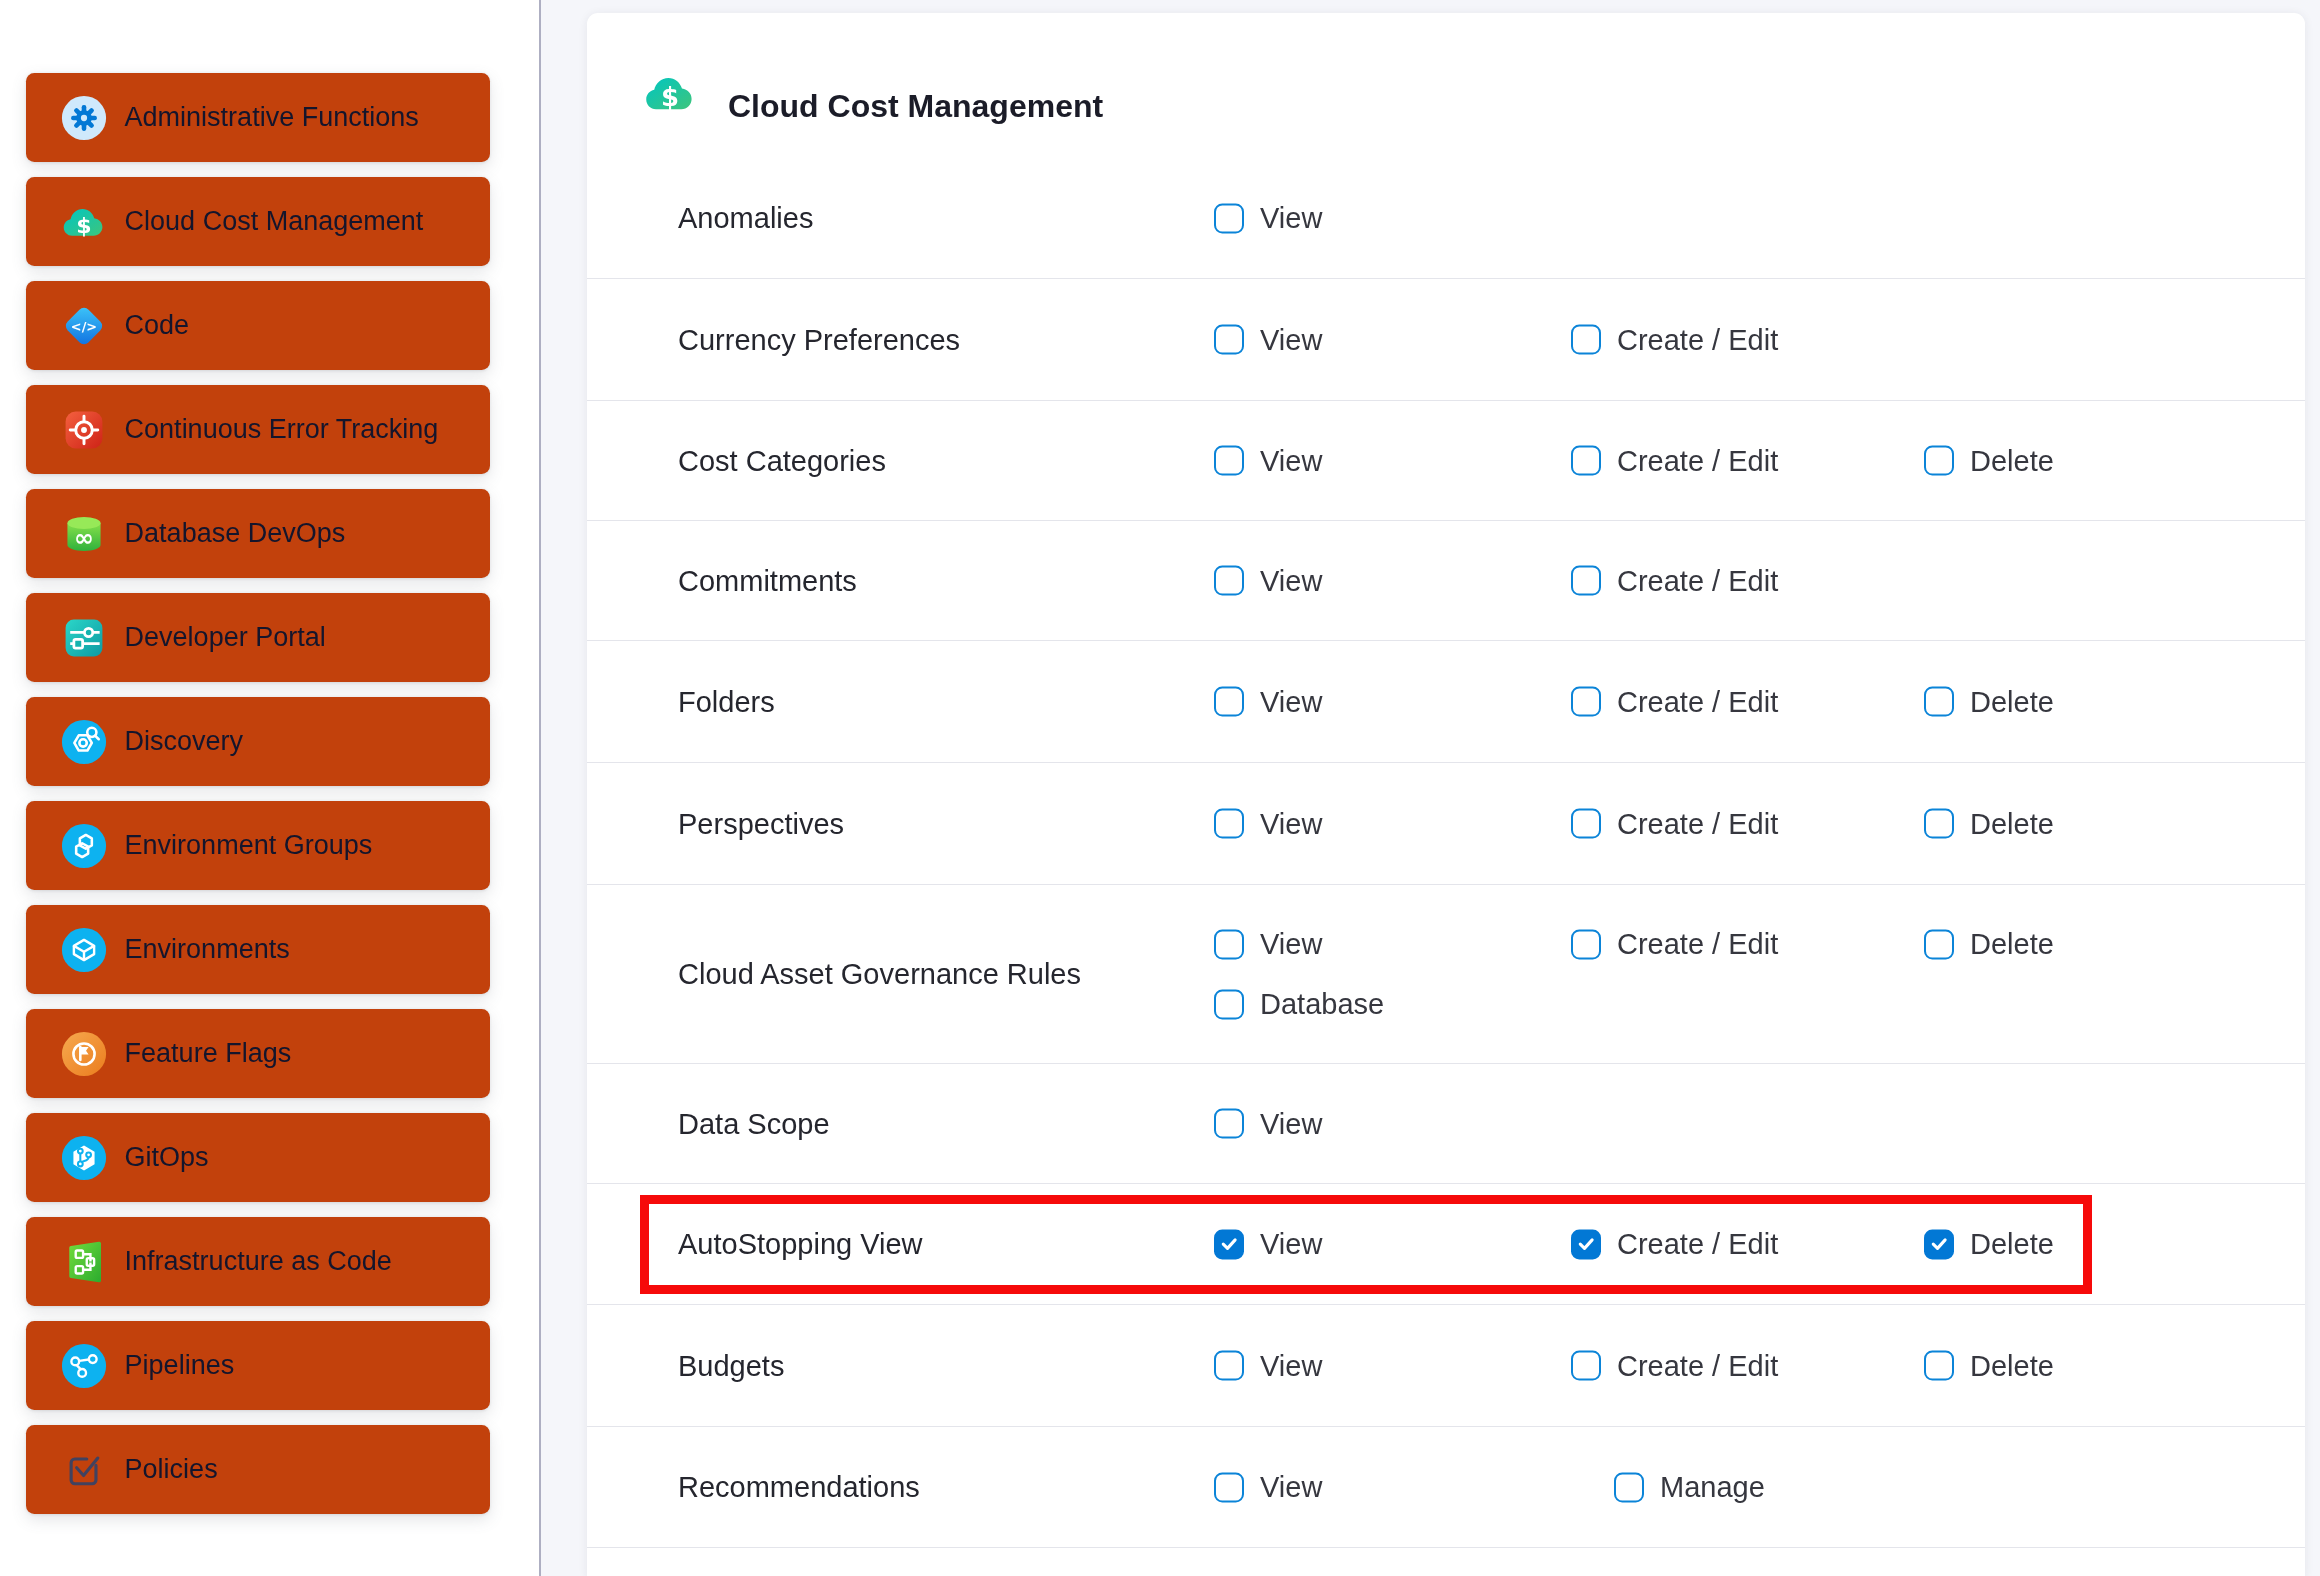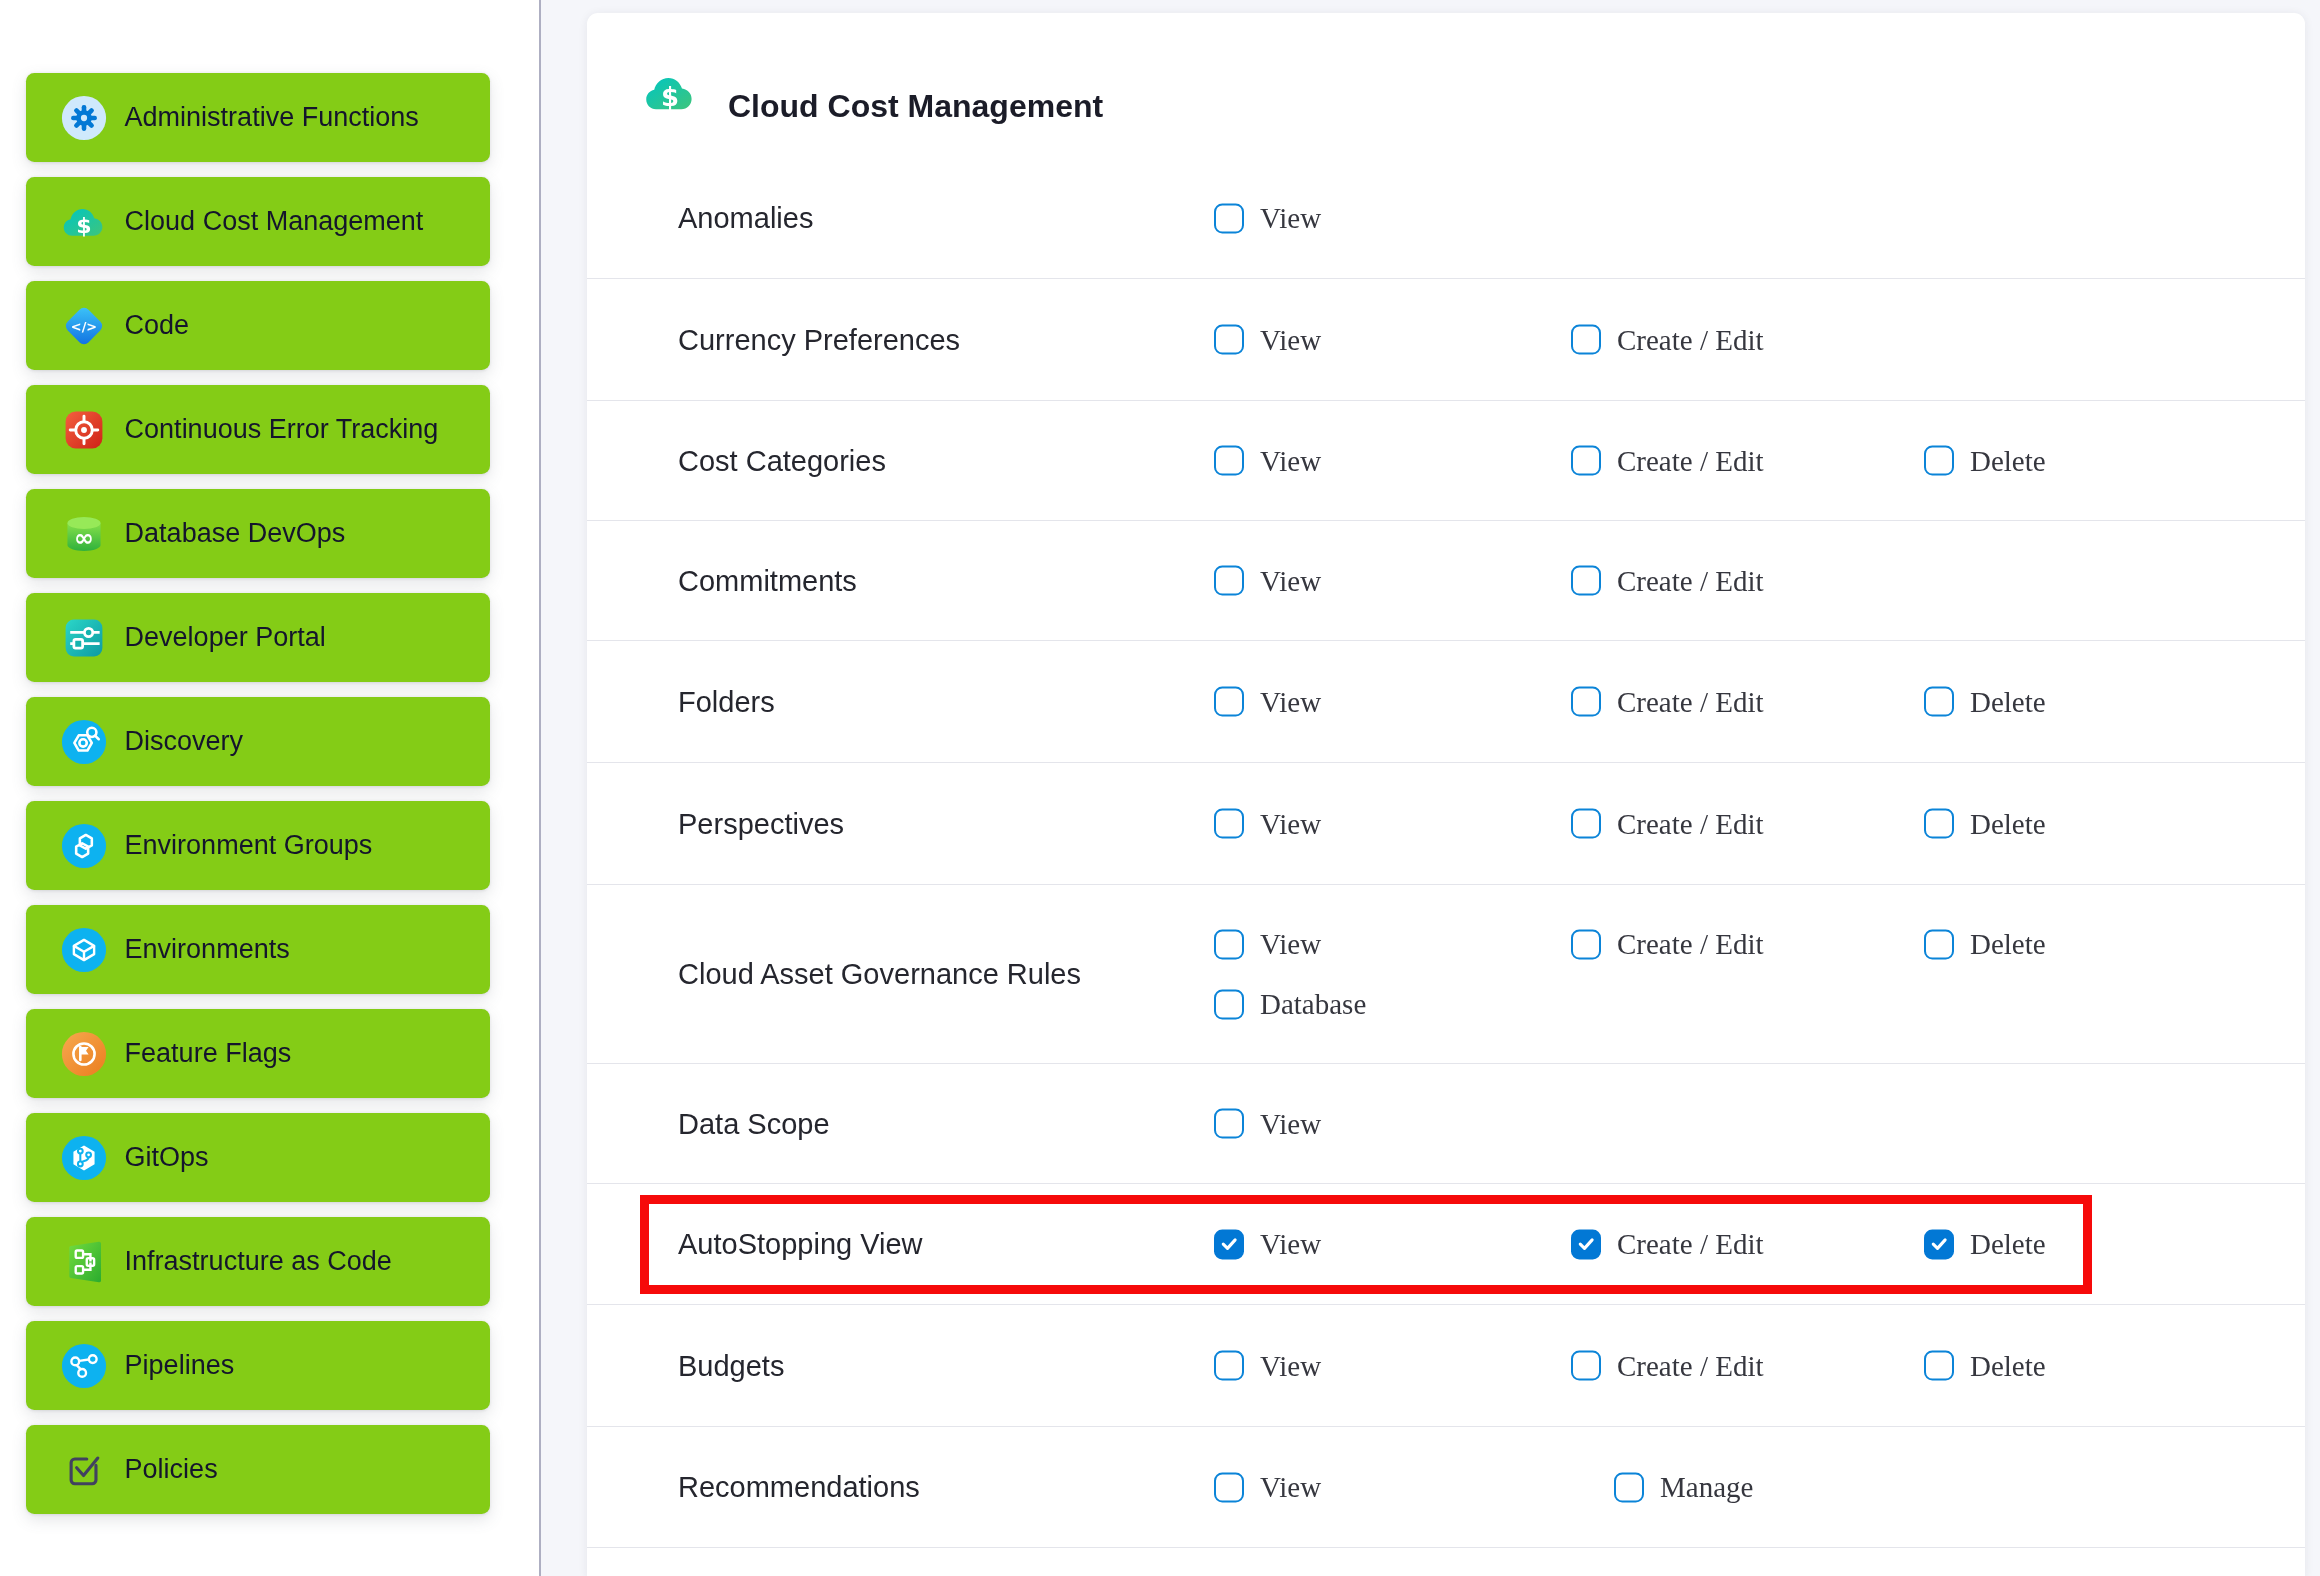--- a/index.html
+++ b/index.html
@@ -7,21 +7,21 @@
   body {
     position:relative; overflow:hidden; background:#ffffff;
     font-family:"Liberation Sans","DejaVu Sans",sans-serif;
   }
   .right-bg { position:absolute; left:541px; top:0; width:1780px; height:1577px; background:#f5f6fa; }
   .v-divider { position:absolute; left:539px; top:0; width:1.9px; height:1577px; background:#aeafc2; }
 
   
   .sidebar { position:absolute; left:26px; top:73px; width:464px; display:flex; flex-direction:column; gap:15px; }
   .side-card {
-    height:89px; background:#84cc16; border-radius:8.3px;
+    height:89px; background:#c2410c; border-radius:8.3px;
     box-shadow:0 0.9px 2.8px rgba(40,41,61,0.10), 0 5.6px 15px rgba(96,97,112,0.16);
     display:flex; align-items:center; padding-left:35px; gap:17.6px; cursor:pointer;
   }
   .side-icon { width:46px; height:46px; flex:0 0 46px; }
   .side-icon svg { width:100%; height:100%; display:block; }
   .side-label { font-size:27px; color:#14152c; white-space:nowrap; }
 
   
   .main-card {
     position:absolute; left:587px; top:13px; width:1718px; height:1564px;
@@ -29,21 +29,21 @@
     box-shadow:0 1.9px 9.3px rgba(40,41,61,0.08);
   }
   .main-header { position:relative; height:145px; }
   .header-icon { position:absolute; left:56px; top:53px; width:54px; height:54px; }
   .header-icon svg { width:100%; height:100%; display:block; }
   .main-title { position:absolute; left:141px; top:77px; font-size:32px; line-height:33px; font-weight:700; color:#1b1c28; }
 
   .rows { position:absolute; left:0; top:145px; width:100%; }
   .perm-row { position:relative; border-bottom:1.9px solid #e4e5eb; }
   .perm-label { position:absolute; left:91px; top:50%; transform:translateY(-50%); font-size:29px; color:#25262e; white-space:nowrap; }
-  .opt { position:absolute; display:flex; align-items:center; gap:16px; transform:translateY(-50%);font-family:Liberation Serif, serif; }
+  .opt { position:absolute; display:flex; align-items:center; gap:16px; transform:translateY(-50%); }
   .cb {
     width:30px; height:30px; flex:0 0 30px; border-radius:8.3px;
     border:2.8px solid #0b84d8; background:#fff; cursor:pointer;
     display:flex; align-items:center; justify-content:center;
   }
   .cb.checked { border:none; background:#0278d5; }
   .cb svg { width:20.4px; height:20.4px; display:block; }
   .opt-label { font-size:29px; color:#36373f; white-space:nowrap; }
   .highlight-box {
     position:absolute; left:53px; top:11px; width:1452px; height:99px;

